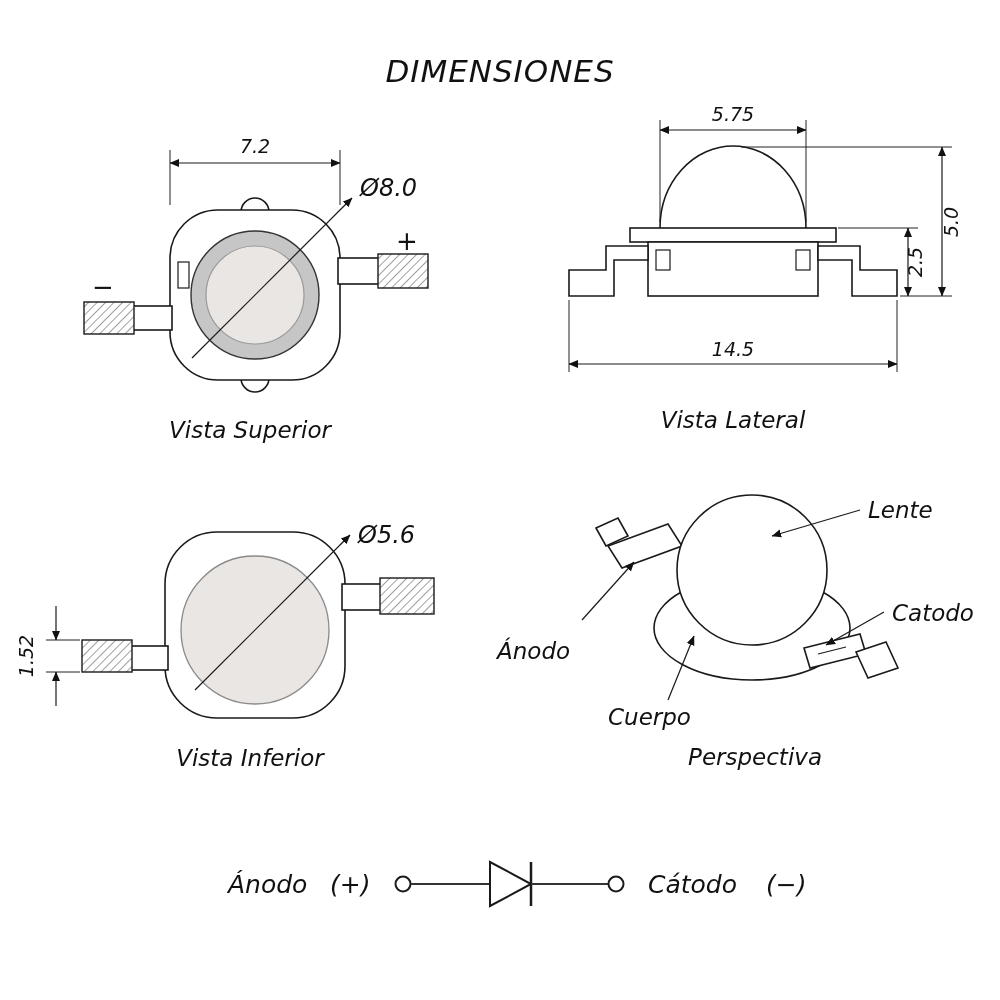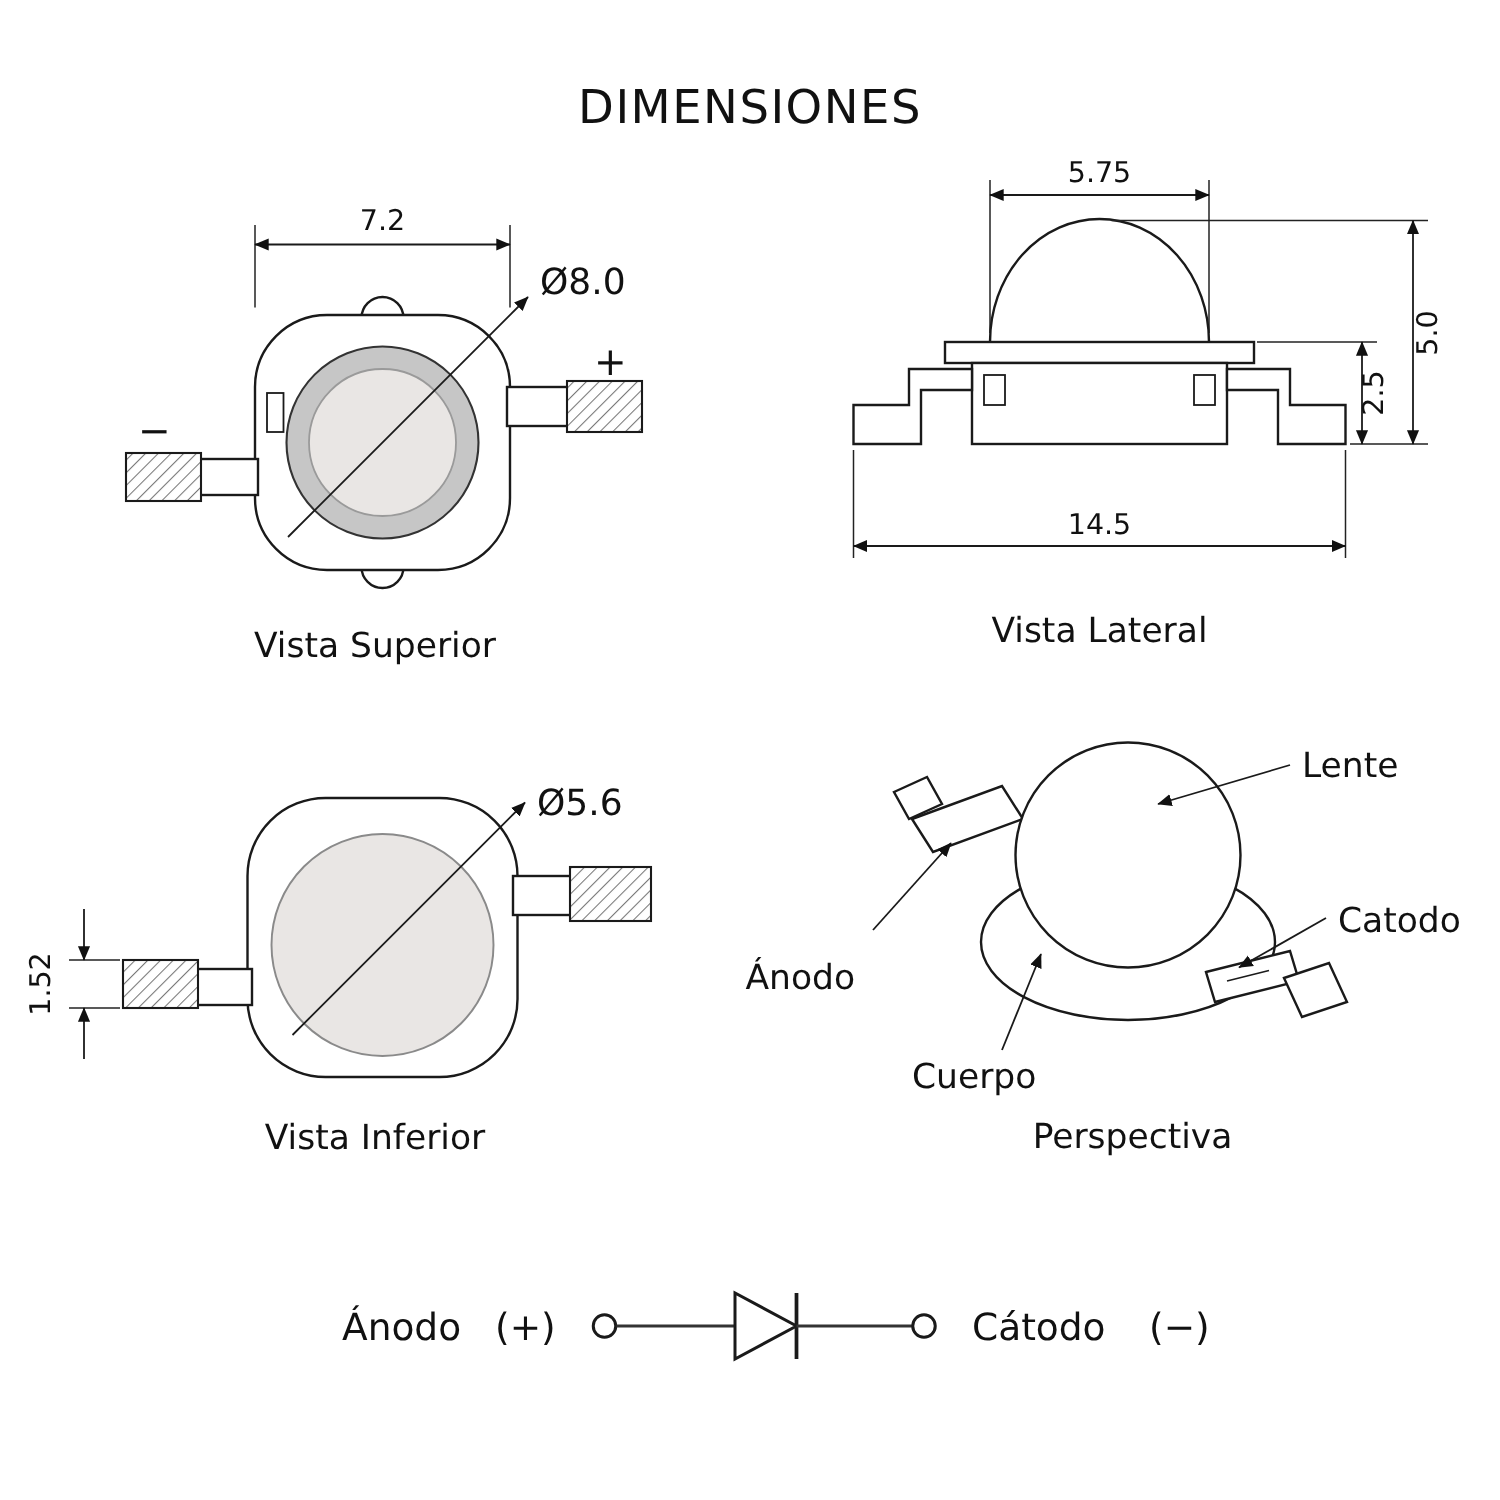--- a/index.html
+++ b/index.html
@@ -1,17 +1,17 @@
 <!DOCTYPE html>
 <html><head>
 <meta charset="utf-8">
 <style>
   html,body { margin:0; padding:0; background:#ffffff; }
   body { width:1000px; height:1000px; font-family:"DejaVu Sans","Liberation Sans",sans-serif; }
-  #stage { position:relative; width:1000px; height:1000px; }
+  #stage { position:relative; width:1000px; height:1000px;font-style:italic; }
   svg text { font-family:"DejaVu Sans","Liberation Sans",sans-serif; fill:#111; }
   .outline  { fill:#ffffff; stroke:#1a1a1a; stroke-width:1.6; }
   .thin     { stroke:#1a1a1a; stroke-width:1.1; fill:none; }
   .dim      { stroke:#1a1a1a; stroke-width:1.2; fill:none; }
   .ext      { stroke:#222222; stroke-width:1;   fill:none; }
   .hatched  { fill:url(#hatch); stroke:#1a1a1a; stroke-width:1.4; }
   .dim-text { font-size:19px; }
   .dia-text { font-size:24px; }
   .caption  { font-size:23px; }
   .label    { font-size:23px; }

